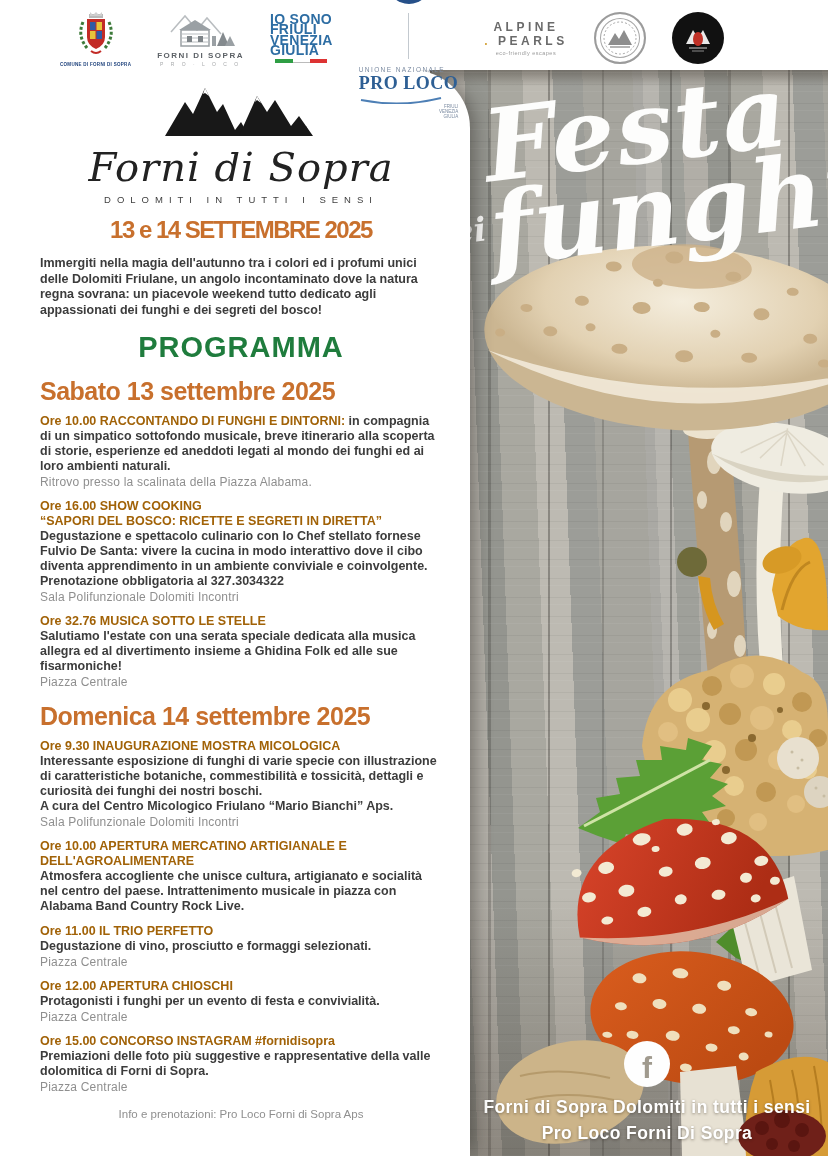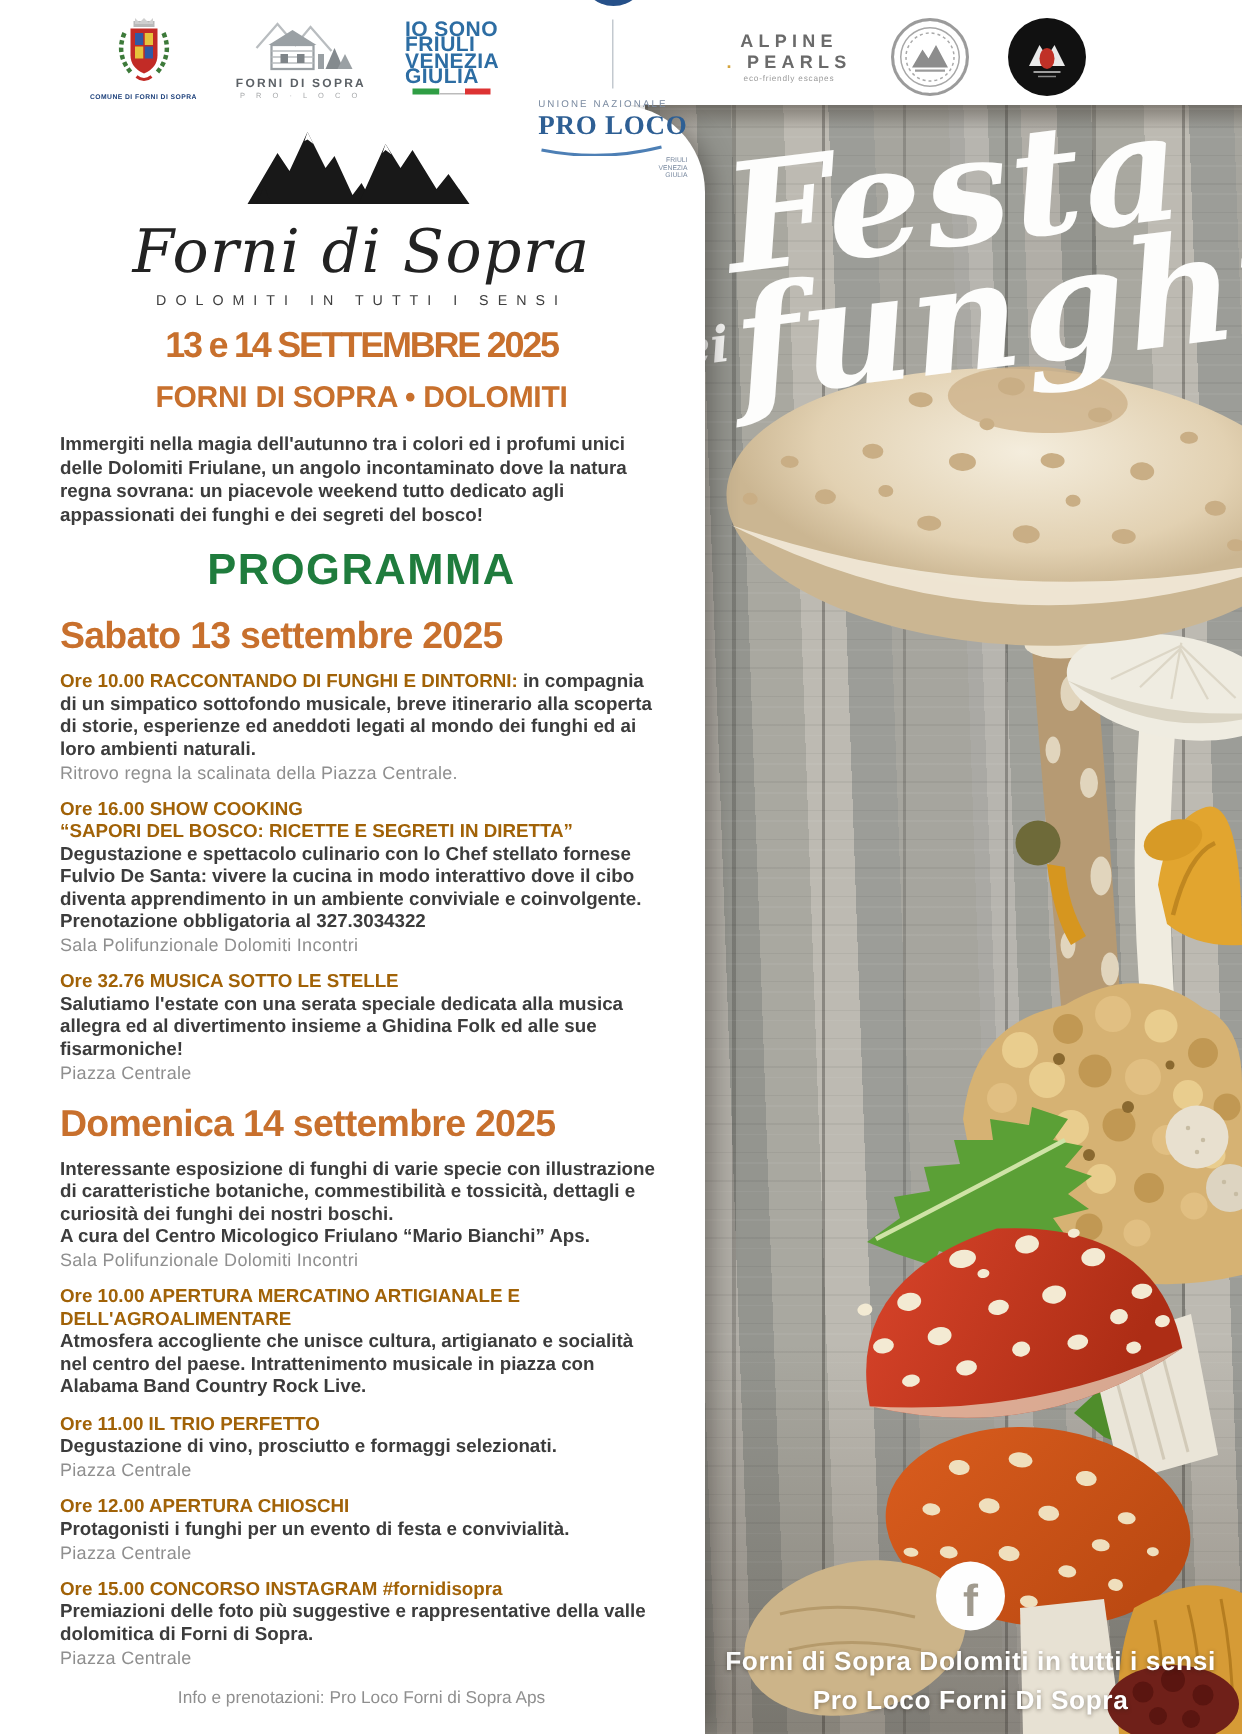--- a/index.html
+++ b/index.html
@@ -453,51 +453,51 @@
             <path d="M32 56 L37 46 L42 56 Z"></path>
           <path d="M96 56 L101 46 L106 56 Z"></path>
             <path d="M150 56 L155 46 L160 56 Z"></path>
         </g>
       </svg>
       <div class="brand-name">Forni di Sopra</div>
       <div class="brand-tagline">DOLOMITI IN TUTTI I SENSI</div>
     </div>
 
     <div class="date-heading">13 e 14 SETTEMBRE 2025</div>
-    <div class="location">FORNI DI SOPRA • DOLOMITI</div>
 
     <p class="intro">Immergiti nella magia dell'autunno tra i colori ed i profumi unici delle Dolomiti Friulane, un angolo incontaminato dove la natura regna sovrana: un piacevole weekend tutto dedicato agli appassionati dei funghi e dei segreti del bosco!</p>
 
     <div class="programma">PROGRAMMA</div>
 
     <div class="day-heading">Sabato 13 settembre 2025</div>
 
     <div class="event">
       <p class="evt-text"><span class="evt-title">Ore 10.00 RACCONTANDO DI FUNGHI E DINTORNI: </span><span class="evt-body">in compagnia di un simpatico sottofondo musicale, breve itinerario alla scoperta di storie, esperienze ed aneddoti legati al mondo dei funghi ed ai loro ambienti naturali.</span></p>
-      <p class="venue">Ritrovo regna la scalinata della Piazza Centrale.</p>
+      <p class="venue">Ritrovo presso la scalinata della Piazza Alabama.</p>
     </div>
 
     <div class="event">
       <p class="evt-text"><span class="evt-title">Ore 16.00 SHOW COOKING
 “SAPORI DEL BOSCO: RICETTE E SEGRETI IN DIRETTA”
 </span><span class="evt-body">Degustazione e spettacolo culinario con lo Chef stellato fornese Fulvio De Santa: vivere la cucina in modo interattivo dove il cibo diventa apprendimento in un ambiente conviviale e coinvolgente.
 Prenotazione obbligatoria al 327.3034322</span></p>
       <p class="venue">Sala Polifunzionale Dolomiti Incontri</p>
     </div>
 
     <div class="event">
       <p class="evt-text"><span class="evt-title">Ore 32.76 MUSICA SOTTO LE STELLE
 </span><span class="evt-body">Salutiamo l'estate con una serata speciale dedicata alla musica allegra ed al divertimento insieme a Ghidina Folk ed alle sue fisarmoniche!</span></p>
       <p class="venue">Piazza Centrale</p>
     </div>
 
     <div class="day-heading">Domenica 14 settembre 2025</div>
 
     <div class="event">
-      <p class="evt-text"><span class="evt-body">Interessante esposizione di funghi di varie specie con illustrazione di caratteristiche botaniche, commestibilità e tossicità, dettagli e curiosità dei funghi dei nostri boschi.
+      <p class="evt-text"><span class="evt-title">Ore 9.30 INAUGURAZIONE MOSTRA MICOLOGICA
+</span><span class="evt-body">Interessante esposizione di funghi di varie specie con illustrazione di caratteristiche botaniche, commestibilità e tossicità, dettagli e curiosità dei funghi dei nostri boschi.
 A cura del Centro Micologico Friulano “Mario Bianchi” Aps.</span></p>
       <p class="venue">Sala Polifunzionale Dolomiti Incontri</p>
     </div>
 
     <div class="event">
       <p class="evt-text"><span class="evt-title">Ore 10.00 APERTURA MERCATINO ARTIGIANALE E DELL'AGROALIMENTARE
 </span><span class="evt-body">Atmosfera accogliente che unisce cultura, artigianato e socialità nel centro del paese. Intrattenimento musicale in piazza con Alabama Band Country Rock Live.</span></p>
     </div>
 
     <div class="event">

